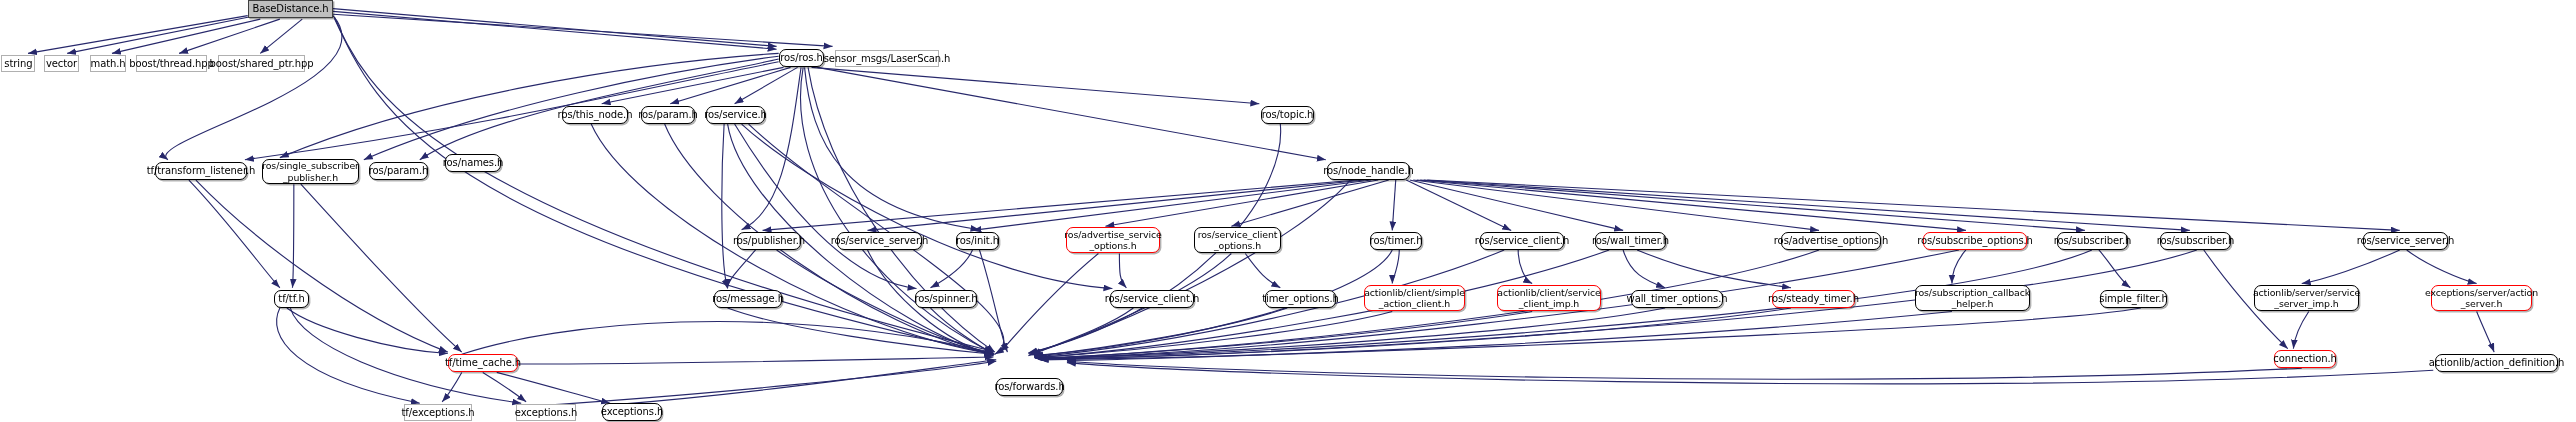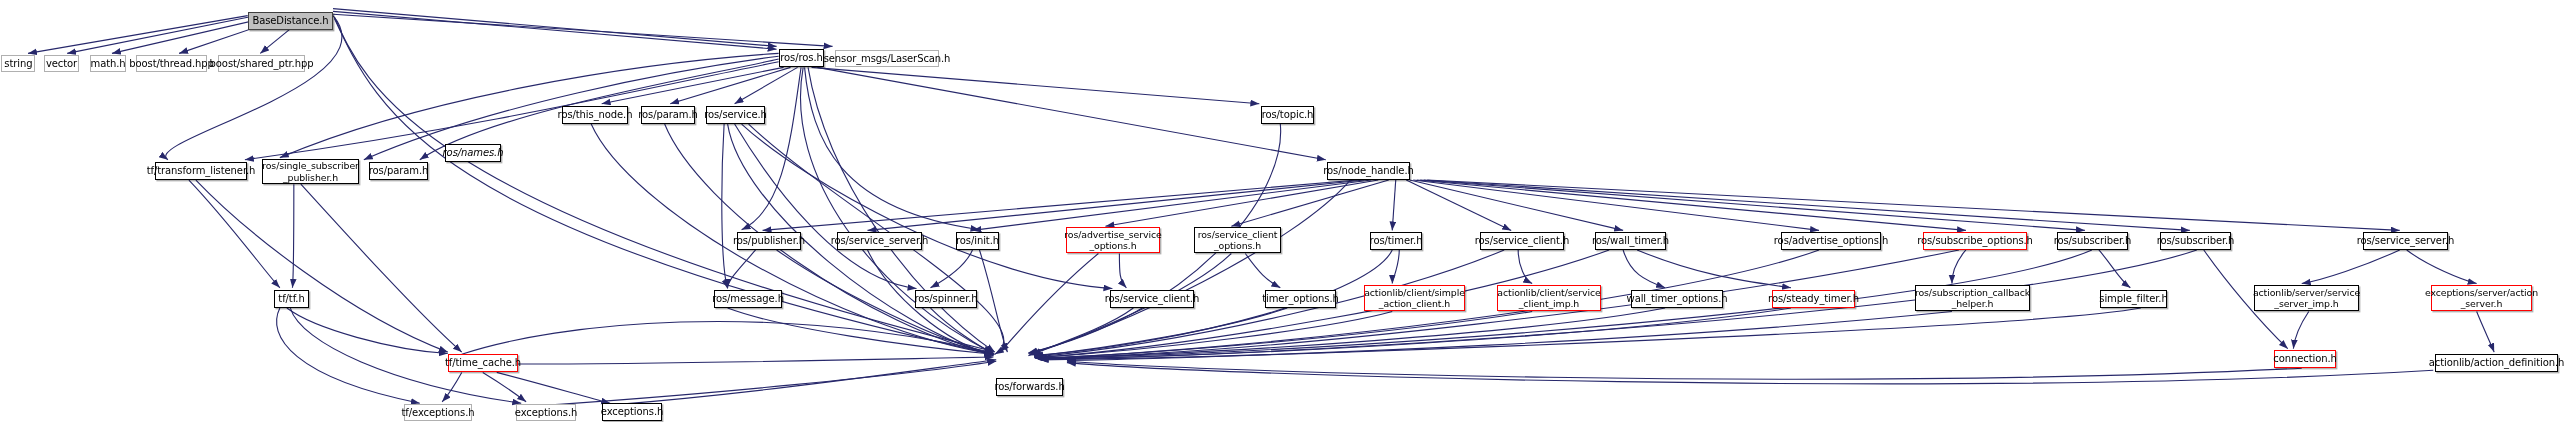--- a/index.html
+++ b/index.html
@@ -35,20 +35,21 @@
     box-shadow:1.4px 1.4px 0 rgba(0,0,0,0.35);
   }
   .node.gray{
     border:0.7px solid #b0b0b0;
   }
   .node.red{
     border:0.7px solid #ff0000;
   }
   .node.shadow{
     box-shadow:1.4px 1.4px 0 rgba(0,0,0,0.30);
+    border-radius:7px;
   }
 </style>
 </head>
 <body>
 
 <div id="canvas">
 
   <svg id="edges" viewBox="0 0 3682 604" xmlns="http://www.w3.org/2000/svg">
     <defs>
       <marker id="ah" markerWidth="9" markerHeight="9" refX="8" refY="3" orient="auto" markerUnits="strokeWidth">
@@ -159,39 +160,39 @@
       <path d="M1620,440 C1580,470 1500,495 1470,508"></path>
       <path d="M1840,440 C1750,470 1600,495 1478,509"></path>
       <path d="M1990,445 C1900,470 1650,500 1478,511"></path>
       <path d="M2190,445 C2000,475 1700,503 1480,512"></path>
       <path d="M2380,440 C2200,475 1750,505 1482,512"></path>
       <path d="M2560,440 C2300,480 1800,508 1484,513"></path>
       <path d="M2790,445 C2400,485 1850,510 1486,514"></path>
     </g>
   </svg>
 
-  <div class="node root" style="left:248px;top:12px;width:85px;height:18px;">BaseDistance.h</div>
+  <div class="node root" style="left:248px;top:0;width:85px;height:18px;">BaseDistance.h</div>
   <div class="node gray" style="left:1.4px;top:55px;width:34px;height:17px;">string</div>
   <div class="node gray" style="left:44px;top:55px;width:35px;height:17px;">vector</div>
   <div class="node gray" style="left:90px;top:55px;width:36px;height:17px;">math.h</div>
   <div class="node gray" style="left:136px;top:55px;width:71px;height:17px;">boost/thread.hpp</div>
   <div class="node gray" style="left:218px;top:55px;width:87px;height:17px;">boost/shared_ptr.hpp</div>
   <div class="node shadow" style="left:779px;top:49px;width:45px;height:18px;">ros/ros.h</div>
   <div class="node gray" style="left:835px;top:50px;width:104px;height:17px;">sensor_msgs/LaserScan.h</div>
 
   <div class="node shadow" style="left:562px;top:106px;width:66px;height:18px;">ros/this_node.h</div>
   <div class="node shadow" style="left:641px;top:106px;width:54px;height:18px;">ros/param.h</div>
   <div class="node shadow" style="left:706px;top:106px;width:59px;height:18px;">ros/service.h</div>
   <div class="node shadow" style="left:1261px;top:106px;width:53px;height:18px;">ros/topic.h</div>
 
   <div class="node shadow" style="left:155px;top:162px;width:92px;height:18px;">tf/transform_listener.h</div>
   <div class="node shadow" style="left:262px;top:159px;width:97px;height:25px;font-size:9.4px;">ros/single_subscriber
 _publisher.h</div>
   <div class="node shadow" style="left:369px;top:162px;width:59px;height:18px;">ros/param.h</div>
-  <div class="node shadow" style="left:445px;top:144px;width:56px;height:18px;font-style:italic;">ros/names.h</div>
+  <div class="node shadow" style="left:445px;top:154px;width:56px;height:18px;">ros/names.h</div>
   <div class="node shadow" style="left:1327px;top:162px;width:83px;height:18px;">ros/node_handle.h</div>
 
   <div class="node shadow" style="left:737px;top:232px;width:64px;height:18px;">ros/publisher.h</div>
   <div class="node shadow" style="left:837px;top:232px;width:85px;height:18px;">ros/service_server.h</div>
   <div class="node shadow" style="left:956px;top:232px;width:43px;height:18px;">ros/init.h</div>
   <div class="node red shadow" style="left:1066px;top:227px;width:94px;height:26px;font-size:9.4px;">ros/advertise_service
 _options.h</div>
   <div class="node shadow" style="left:1194px;top:227px;width:87px;height:26px;font-size:9.4px;">ros/service_client
 _options.h</div>
   <div class="node shadow" style="left:1370px;top:232px;width:52px;height:18px;">ros/timer.h</div>

